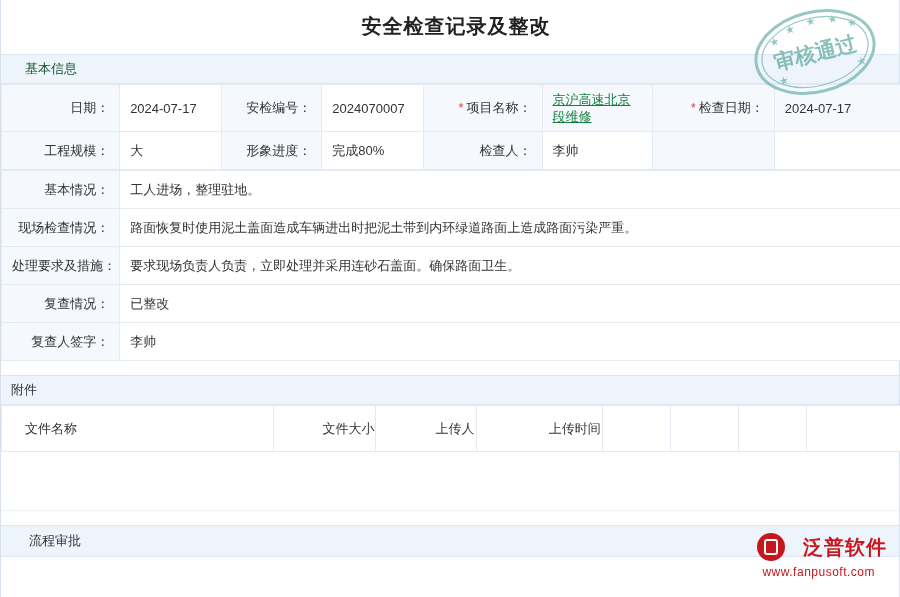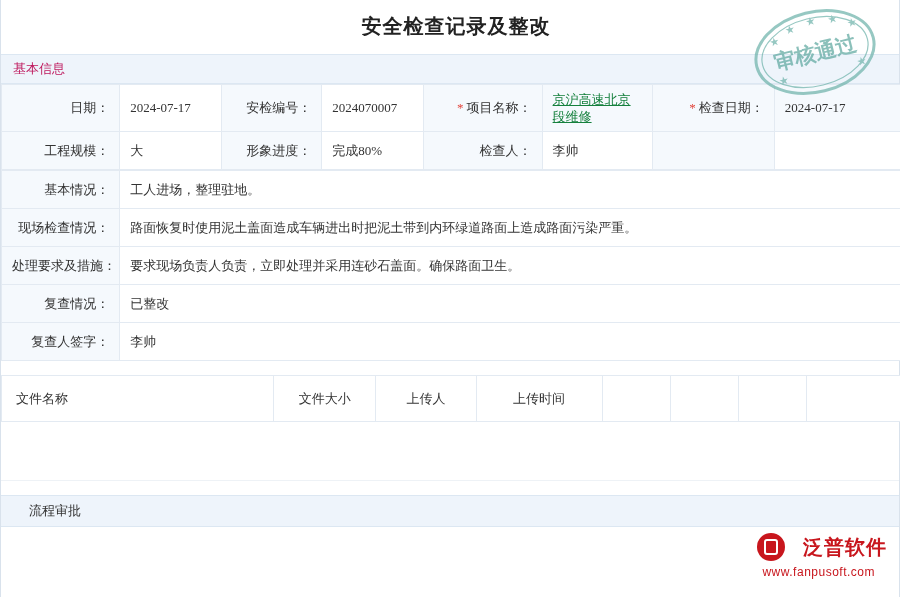--- a/index.html
+++ b/index.html
@@ -31,29 +31,28 @@
     color: #222222;
     padding: 13px 0 14px 12px;
     letter-spacing: 1px;
   }
   .section-bar {
     background: #eef4fb;
     border-top: 1px solid #dce7f2;
     border-bottom: 1px solid #dce7f2;
     height: 28px;
     line-height: 28px;
-    padding-left: 12px;
-    font-size: 13px;
-    color: #be185d;
+    padding-left: 24px;
+    font-size: 13px;
+    color: #14532d;
   }
   table.grid {
     border-collapse: collapse;
     width: 900px;
     table-layout: fixed;
-    font-family: Liberation Serif, serif;
   }
   table.grid td {
     border: 1px solid #e3eaf2;
     height: 38px;
     padding: 6px 10px;
     vertical-align: middle;
     font-size: 13px;
     box-sizing: border-box;
     overflow: hidden;
   }
@@ -98,26 +97,26 @@
     width: 900px;
     table-layout: fixed;
   }
   table.files th {
     border: 1px solid #e3eaf2;
     background: #ffffff;
     height: 46px;
     font-weight: normal;
     font-size: 13px;
     color: #333333;
-    text-align: center;
+    text-align: right;
     box-sizing: border-box;
   }
   table.files th.first {
     text-align: left;
-    padding-left: 14px;
+    padding-left: 23px;
   }
   .blank-area {
     height: 58px;
     background: #ffffff;
     border-bottom: 1px solid #eef2f6;
   }
   .flow-bar {
     background: #eef4fb;
     border-top: 1px solid #dce7f2;
     border-bottom: 1px solid #dce7f2;
@@ -269,20 +268,21 @@
     </tr>
     <tr>
       <td class="lbl">复查人签字：</td>
       <td class="val">李帅</td>
     </tr>
   </tbody>
     </table>
 
   <div style="height:14px;background:#ffffff;"></div>
 
+  <div class="attach-head">附件</div>
 
   <table class="files">
     <colgroup>
       <col style="width:272px">
         <col style="width:102px">
         <col style="width:100px">
       <col style="width:126px">
         <col style="width:68px">
         <col style="width:68px">
       <col style="width:68px">

